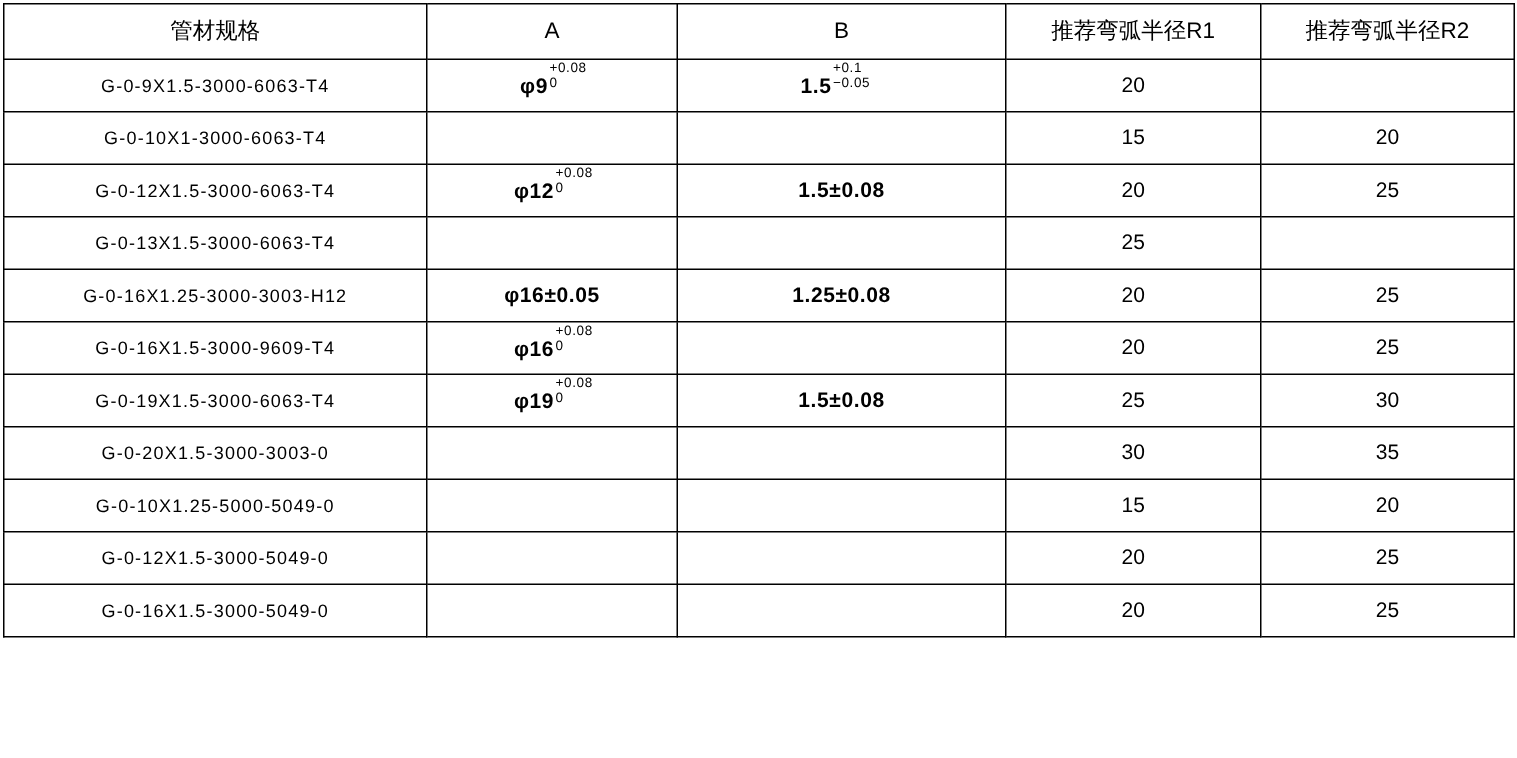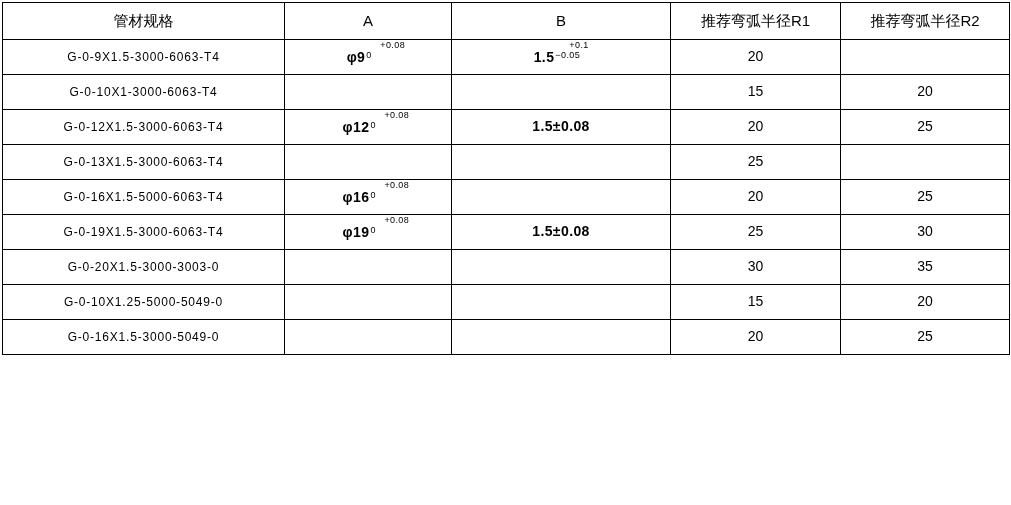--- a/index.html
+++ b/index.html
@@ -56,21 +56,21 @@
   
   .tol {
     display: inline-block;
     position: relative;
     width: 0;
     height: 1em;
     vertical-align: baseline;
   }
   .tol .up {
     position: absolute;
-    left: 15px;
+    left: 1px;
     top: -0.78em;
     font-size: 9px;
     white-space: nowrap;
   }
   .tol .dn {
     position: absolute;
     left: 1px;
     top: 0.32em;
     font-size: 9px;
     white-space: nowrap;
@@ -121,21 +121,28 @@
         <td>25</td>
       </tr>
       <tr>
         <td><span class="spec-text">G-0-13X1.5-3000-6063-T4</span></td>
         <td></td>
         <td></td>
         <td>25</td>
         <td></td>
       </tr>
       <tr>
-        <td><span class="spec-text">G-0-16X1.5-5000-6063-T4</span></td>
+        <td><span class="spec-text">G-0-16X1.25-3000-3003-H12</span></td>
+        <td><span class="cell-inner"><span class="num">φ16±0.05</span></span></td>
+        <td><span class="cell-inner"><span class="num">1.25±0.08</span></span></td>
+        <td>20</td>
+        <td>25</td>
+      </tr>
+      <tr>
+        <td><span class="spec-text">G-0-16X1.5-3000-9609-T4</span></td>
         <td><span class="cell-inner"><span class="num">φ16</span><span class="tol narrow"><span class="up">+0.08</span><span class="dn">0</span></span></span></td>
         <td></td>
         <td>20</td>
         <td>25</td>
       </tr>
       <tr>
         <td><span class="spec-text">G-0-19X1.5-3000-6063-T4</span></td>
         <td><span class="cell-inner"><span class="num">φ19</span><span class="tol narrow"><span class="up">+0.08</span><span class="dn">0</span></span></span></td>
         <td><span class="cell-inner"><span class="num">1.5±0.08</span></span></td>
         <td>25</td>
@@ -149,20 +156,27 @@
         <td>35</td>
       </tr>
       <tr>
         <td><span class="spec-text">G-0-10X1.25-5000-5049-0</span></td>
         <td></td>
         <td></td>
         <td>15</td>
         <td>20</td>
       </tr>
       <tr>
+        <td><span class="spec-text">G-0-12X1.5-3000-5049-0</span></td>
+        <td></td>
+        <td></td>
+        <td>20</td>
+        <td>25</td>
+      </tr>
+      <tr>
         <td><span class="spec-text">G-0-16X1.5-3000-5049-0</span></td>
         <td></td>
         <td></td>
         <td>20</td>
         <td>25</td>
       </tr>
     </tbody>
 </table>
 
 </body></html>

